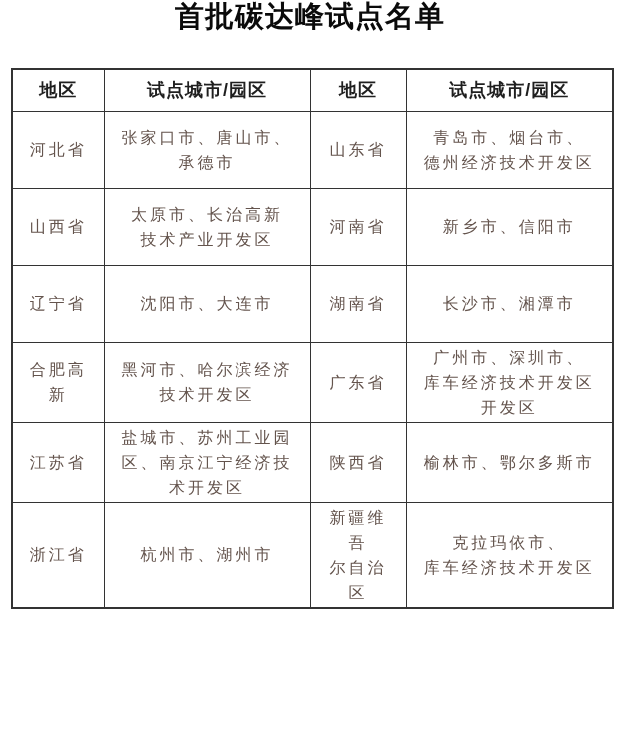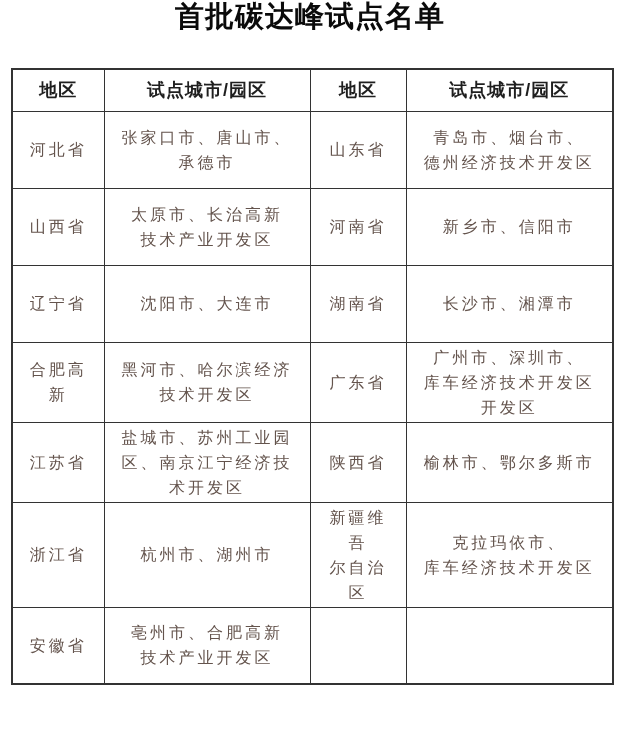--- a/index.html
+++ b/index.html
@@ -115,21 +115,14 @@
       <td>榆林市、鄂尔多斯市</td>
     </tr>
     <tr>
       <td>浙江省</td>
       <td>杭州市、湖州市</td>
       <td>新疆维吾
 尔自治区</td>
       <td>克拉玛依市、
 库车经济技术开发区</td>
     </tr>
-    <tr>
-      <td>安徽省</td>
-      <td>亳州市、合肥高新
-技术产业开发区</td>
-      <td></td>
-      <td></td>
-    </tr>
   </tbody>
 </table>
 
 </body></html>

